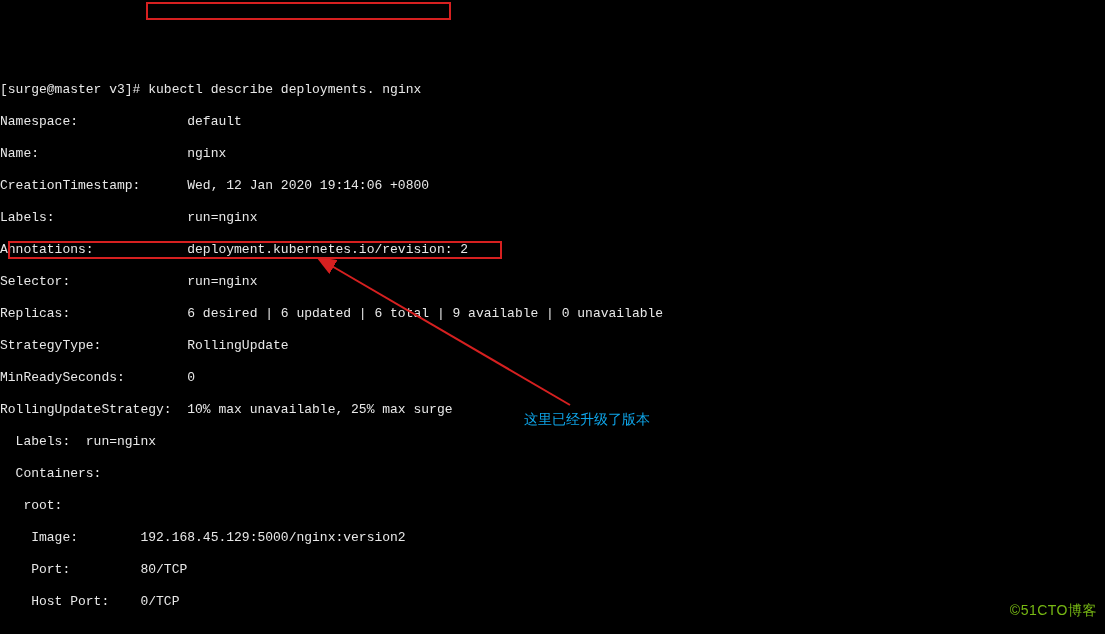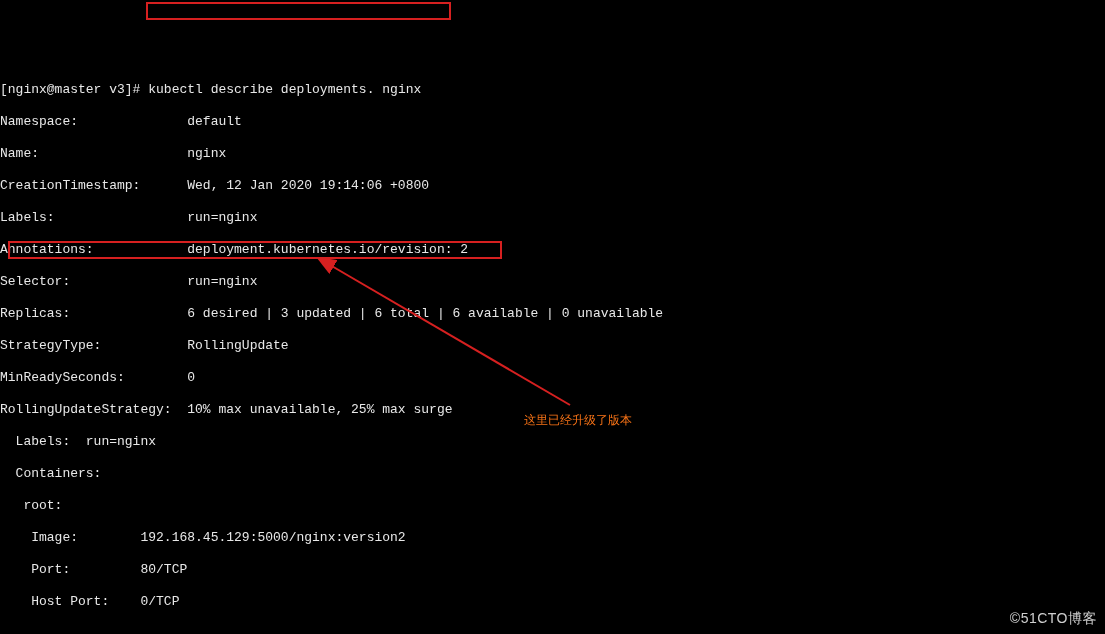--- a/index.html
+++ b/index.html
@@ -32,63 +32,63 @@
       position: absolute;
       border: 2px solid #d62020;
       top: 241px;
       left: 8px;
       width: 494px;
       height: 18px;
       pointer-events: none;
     }
     .annotation {
       position: absolute;
-      color: #f97316;
-      font-family: Liberation Sans, sans-serif;
-      font-size: 12px;
+      color: #0ea5e9;
+      font-family: Liberation Mono, monospace;
+      font-size: 14px;
       top: 412px;
       left: 524px;
       white-space: nowrap;
     }
     .arrow-svg {
       position: absolute;
       top: 255px;
       left: 310px;
       width: 290px;
       height: 160px;
       pointer-events: none;
     }
     .watermark {
       position: absolute;
       right: 8px;
-      bottom: 8px;
-      color: #e5e5e5;
+      bottom: 16px;
+      color: #84cc16;
       font-family: "Microsoft YaHei", sans-serif;
       font-size: 14px;
       letter-spacing: 0.5px;
       opacity: 0.9;
       padding-left: 11px;
     }
     .line { display:block; }
     .fv { display:inline-block; }
   </style>
 </head>
 <body>
 
 
 
 <div class="terminal">
-<span class="line"><span>[nginx@master v3]# </span><span>kubectl describe deployments. nginx</span></span>
+<span class="line"><span>[surge@master v3]# </span><span>kubectl describe deployments. nginx</span></span>
 <span class="line">Namespace:              <span class="fv">default</span></span>
 <span class="line">Name:                   <span class="fv">nginx</span></span>
 <span class="line">CreationTimestamp:      <span class="fv">Wed, 12 Jan 2020 19:14:06 +0800</span></span>
 <span class="line">Labels:                 <span class="fv">run=nginx</span></span>
 <span class="line">Annotations:            <span class="fv">deployment.kubernetes.io/revision: 2</span></span>
 <span class="line">Selector:               <span class="fv">run=nginx</span></span>
-<span class="line">Replicas:               <span class="fv">6 desired | 3 updated | 6 total | 6 available | 0 unavailable</span></span>
+<span class="line">Replicas:               <span class="fv">6 desired | 6 updated | 6 total | 9 available | 0 unavailable</span></span>
 <span class="line">StrategyType:           <span class="fv">RollingUpdate</span></span>
 <span class="line">MinReadySeconds:        <span class="fv">0</span></span>
 <span class="line">RollingUpdateStrategy:  <span class="fv">10% max unavailable, 25% max surge</span></span>
 <span class="line">  Labels:  run=nginx</span>
 <span class="line">  Containers:</span>
 <span class="line">   root:</span>
 <span class="line">    Image:        192.168.45.129:5000/nginx:version2</span>
 <span class="line">    Port:         80/TCP</span>
 <span class="line">    Host Port:    0/TCP</span>
 

